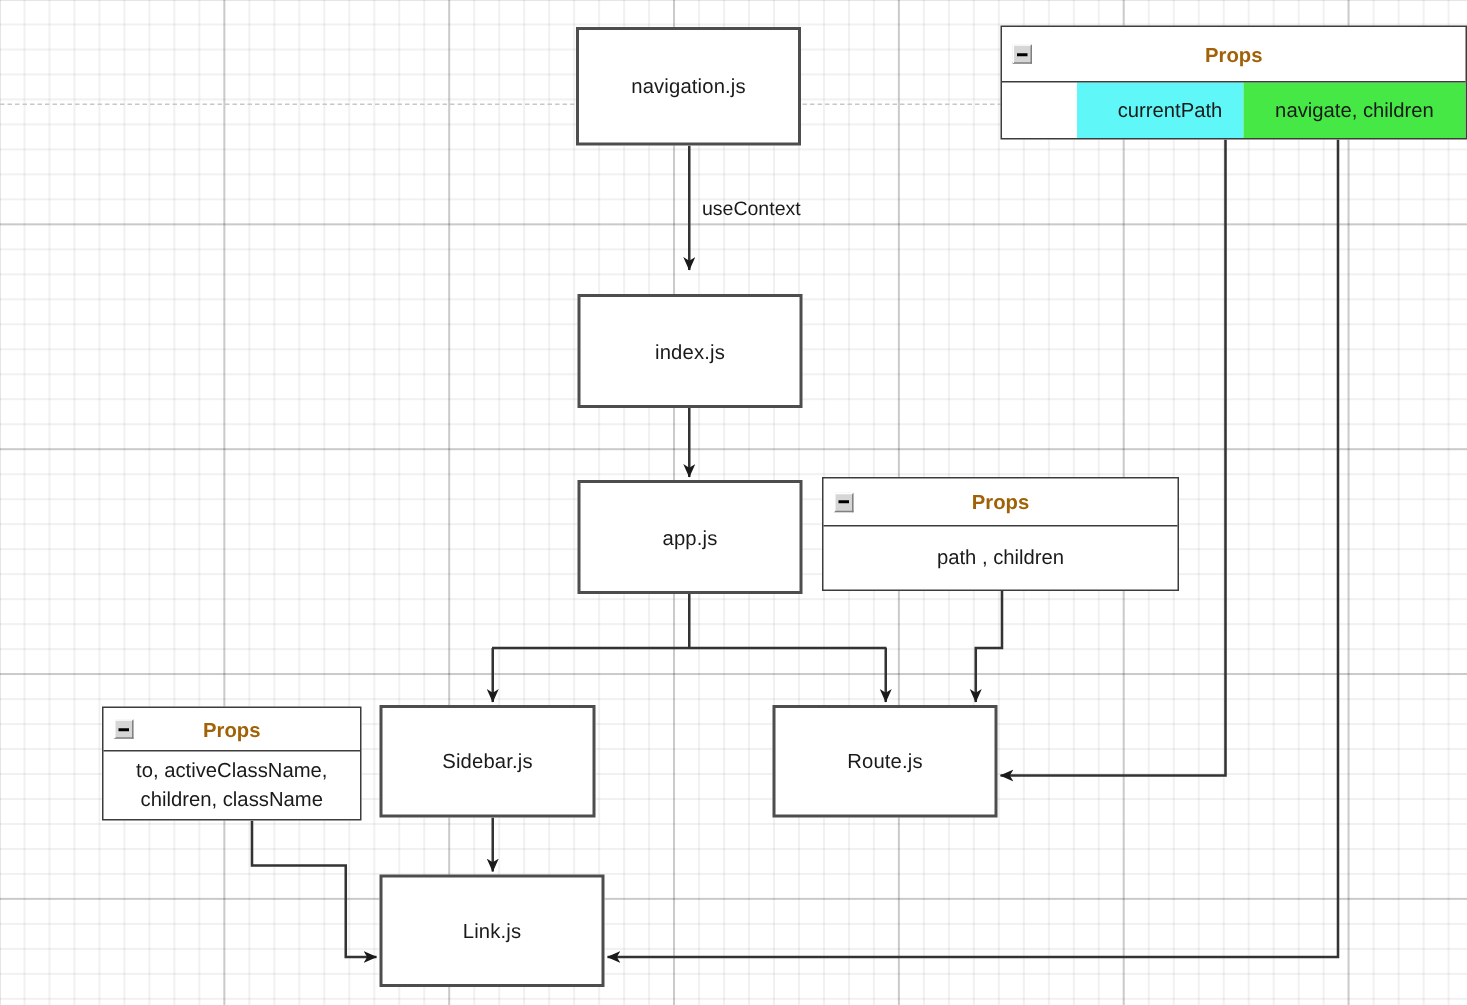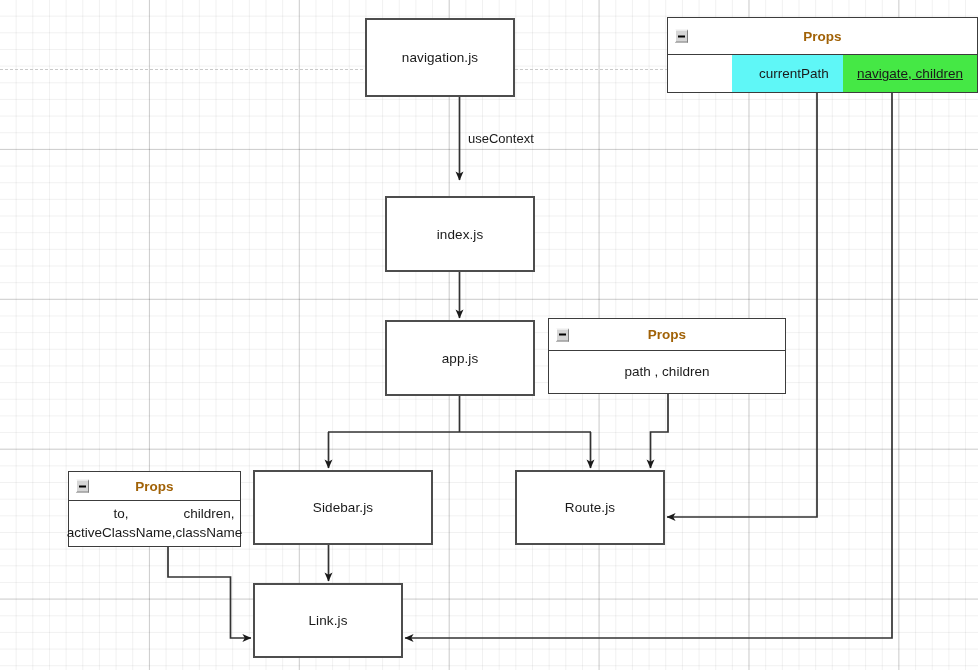--- a/index.html
+++ b/index.html
@@ -175,69 +175,69 @@
       <path d="M168,547 L168,577 L230.5,577 L230.5,638 L251,638" marker-end="url(#arrow)"></path>
 
       <path d="M817,93 L817,517 L667,517" marker-end="url(#arrow)"></path>
 
       <path d="M892,93 L892,638 L405,638" marker-end="url(#arrow)"></path>
     </g>
   </svg>
 
   <div class="edge-label" style="left:468px; top:131px;">useContext</div>
 
-  <div class="node" style="left:365px; top:18px; width:150px; height:79px;">
+  <div class="node" style="left:384px; top:18px; width:150px; height:79px;">
     <span class="node-label">navigation.js</span>
   </div>
 
   <div class="node" style="left:385px; top:196px; width:150px; height:76px;">
     <span class="node-label">index.js</span>
   </div>
 
   <div class="node" style="left:385px; top:320px; width:150px; height:76px;">
     <span class="node-label">app.js</span>
   </div>
 
-  <div class="node" style="left:253px; top:470px; width:180px; height:75px;">
+  <div class="node" style="left:253px; top:470px; width:144px; height:75px;">
     <span class="node-label">Sidebar.js</span>
   </div>
 
   <div class="node" style="left:515px; top:470px; width:150px; height:75px;">
     <span class="node-label">Route.js</span>
   </div>
 
   <div class="node" style="left:253px; top:583px; width:150px; height:75px;">
     <span class="node-label">Link.js</span>
   </div>
 
   <div class="props" style="left:667px; top:17px; width:311px; height:76px;">
     <div class="props-header" style="height:36px;">
       <span class="collapse-icon"></span>
       <span class="props-title">Props</span>
     </div>
     <div class="props-body cells">
       <div class="cell" style="width:111px; background:#5ff7f7;padding-left:13px;">currentPath</div>
-      <div class="cell" style="width:134px; background:#45e845;text-decoration:underline;">navigate, children</div>
+      <div class="cell" style="width:148px; background:#45e845;">navigate, children</div>
     </div>
   </div>
 
   <div class="props" style="left:548px; top:318px; width:238px; height:76px;">
     <div class="props-header" style="height:31px;">
       <span class="collapse-icon"></span>
       <span class="props-title">Props</span>
     </div>
     <div class="props-body">
       <span class="props-text">path , children</span>
     </div>
   </div>
 
   <div class="props" style="left:68px; top:471px; width:173px; height:76px;">
     <div class="props-header" style="height:28px;">
       <span class="collapse-icon"></span>
       <span class="props-title">Props</span>
     </div>
-    <div class="props-body" style="flex-direction:row;">
+    <div class="props-body" style="flex-direction:column;">
       <span class="props-text">to, activeClassName,</span>
       <span class="props-text">children, className</span>
     </div>
   </div>
 
 </div>
 
 </body></html>

